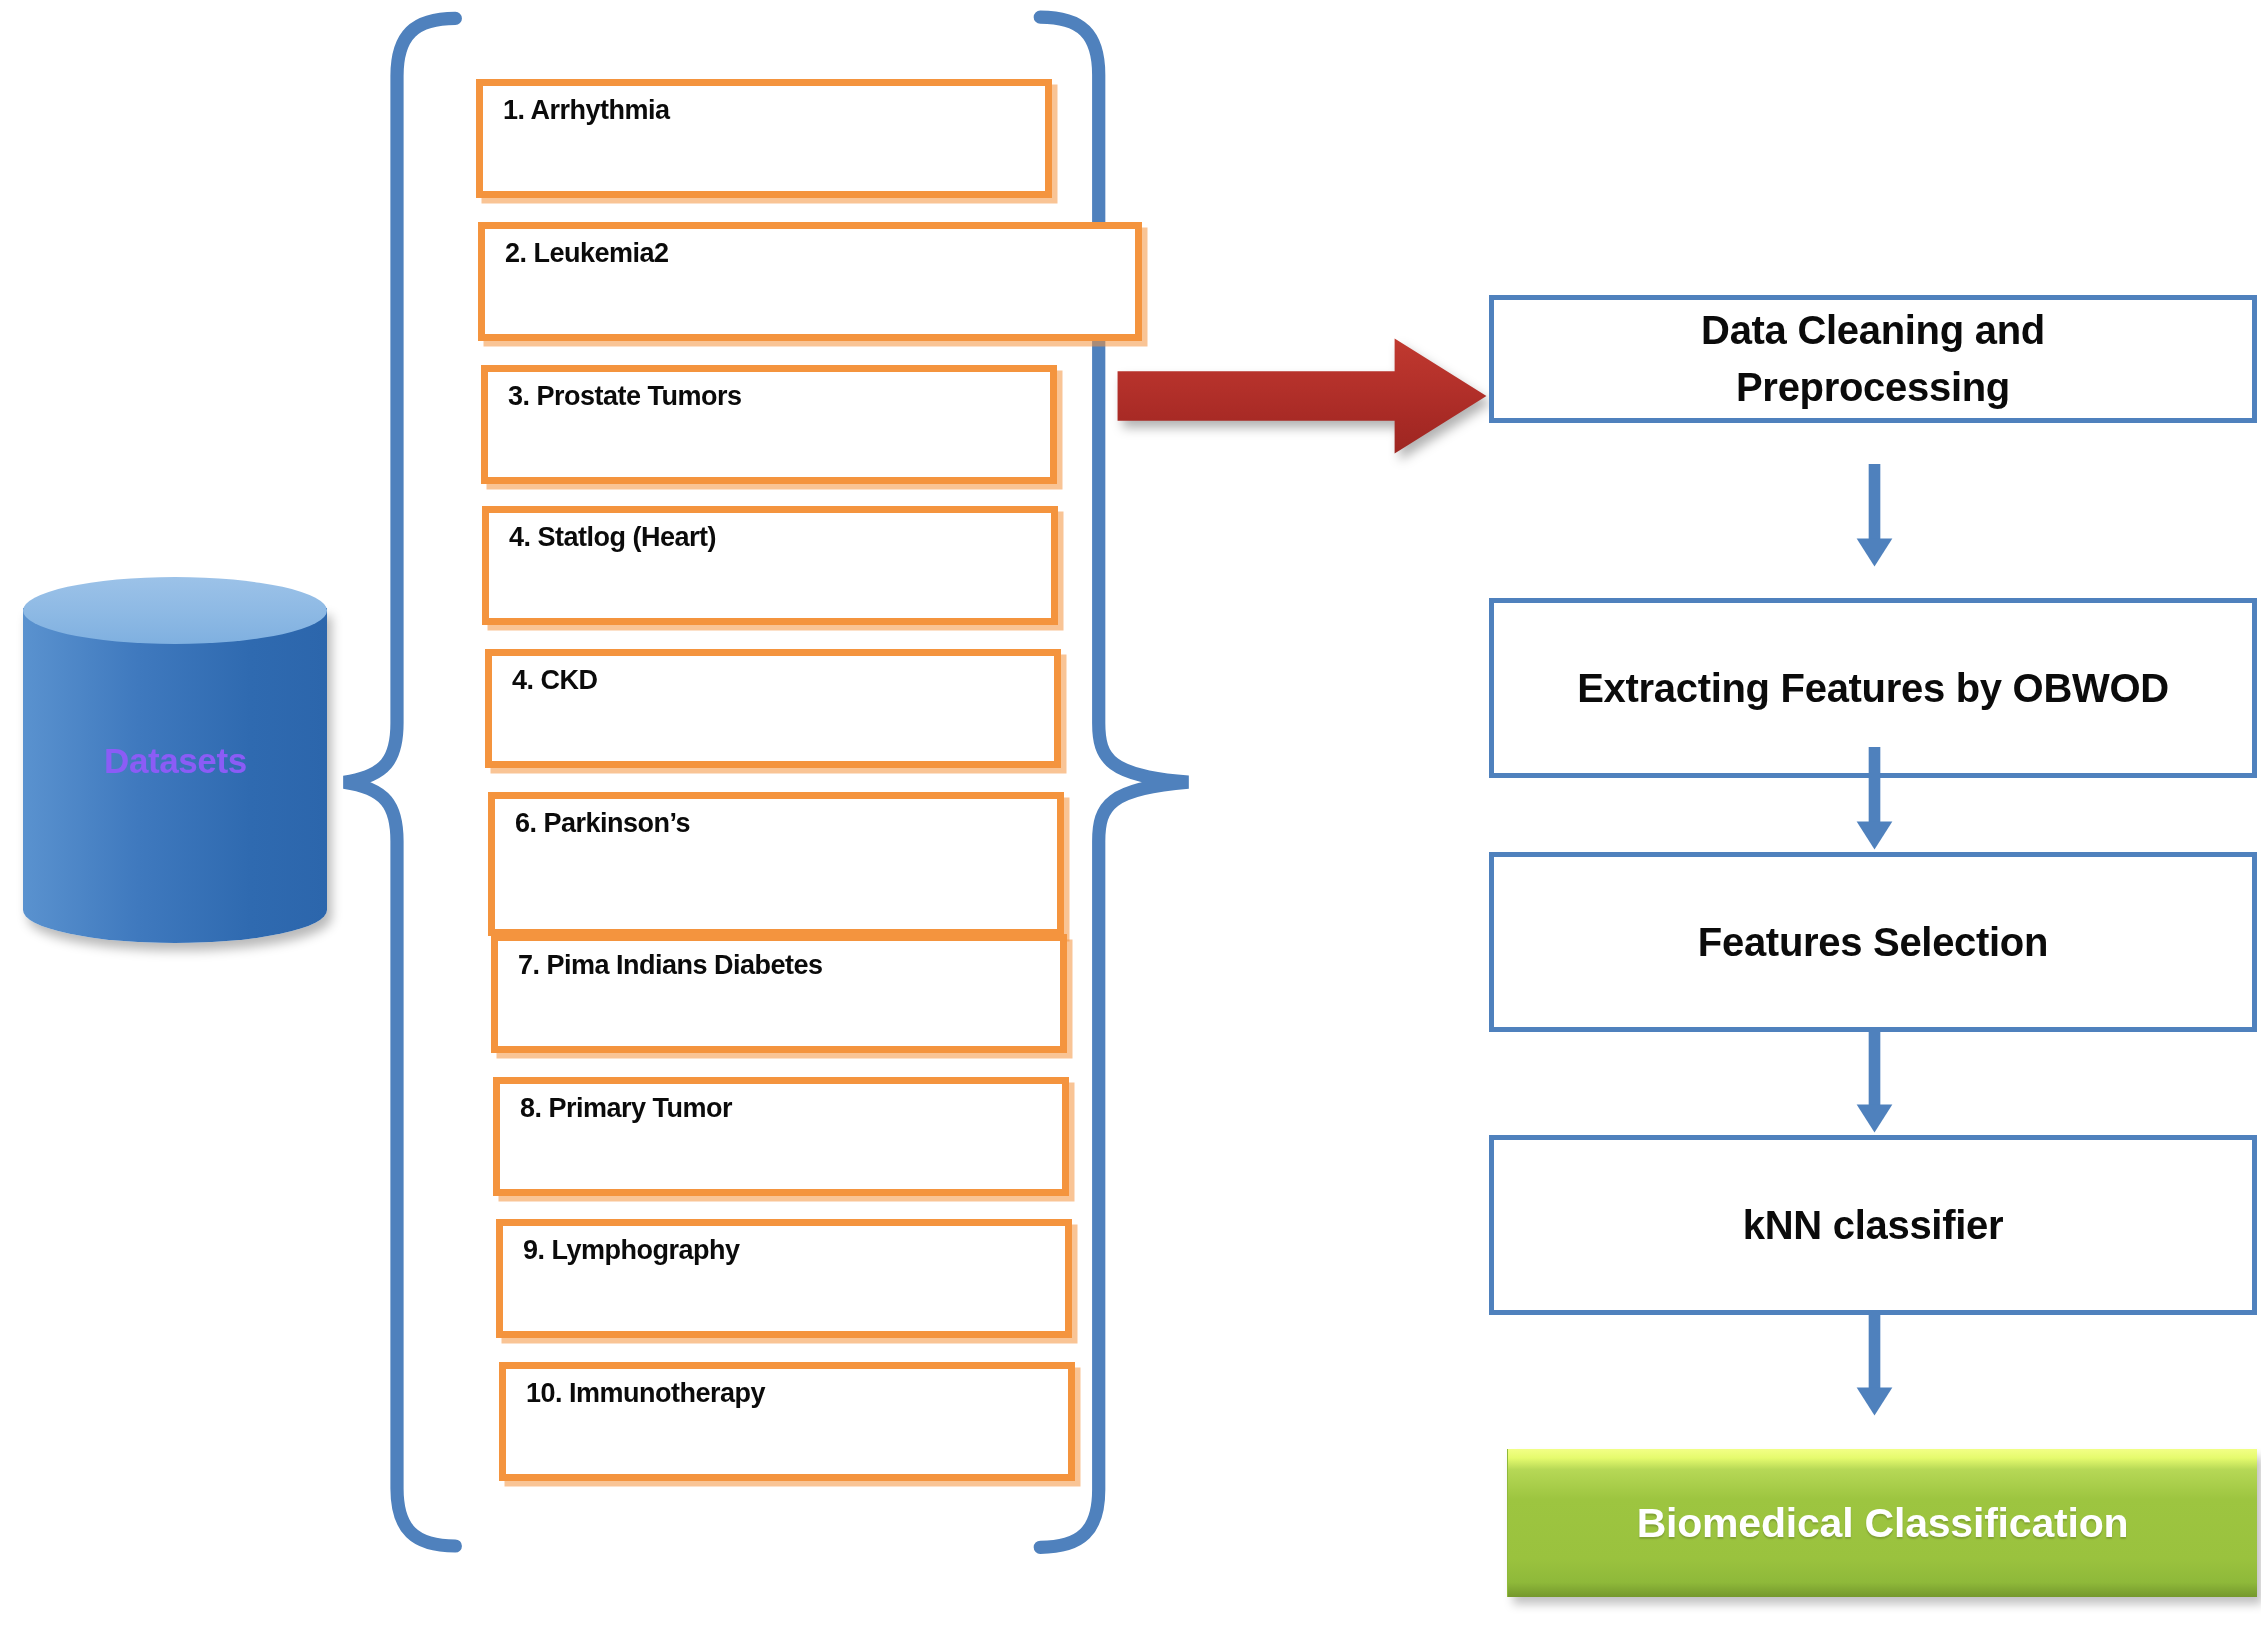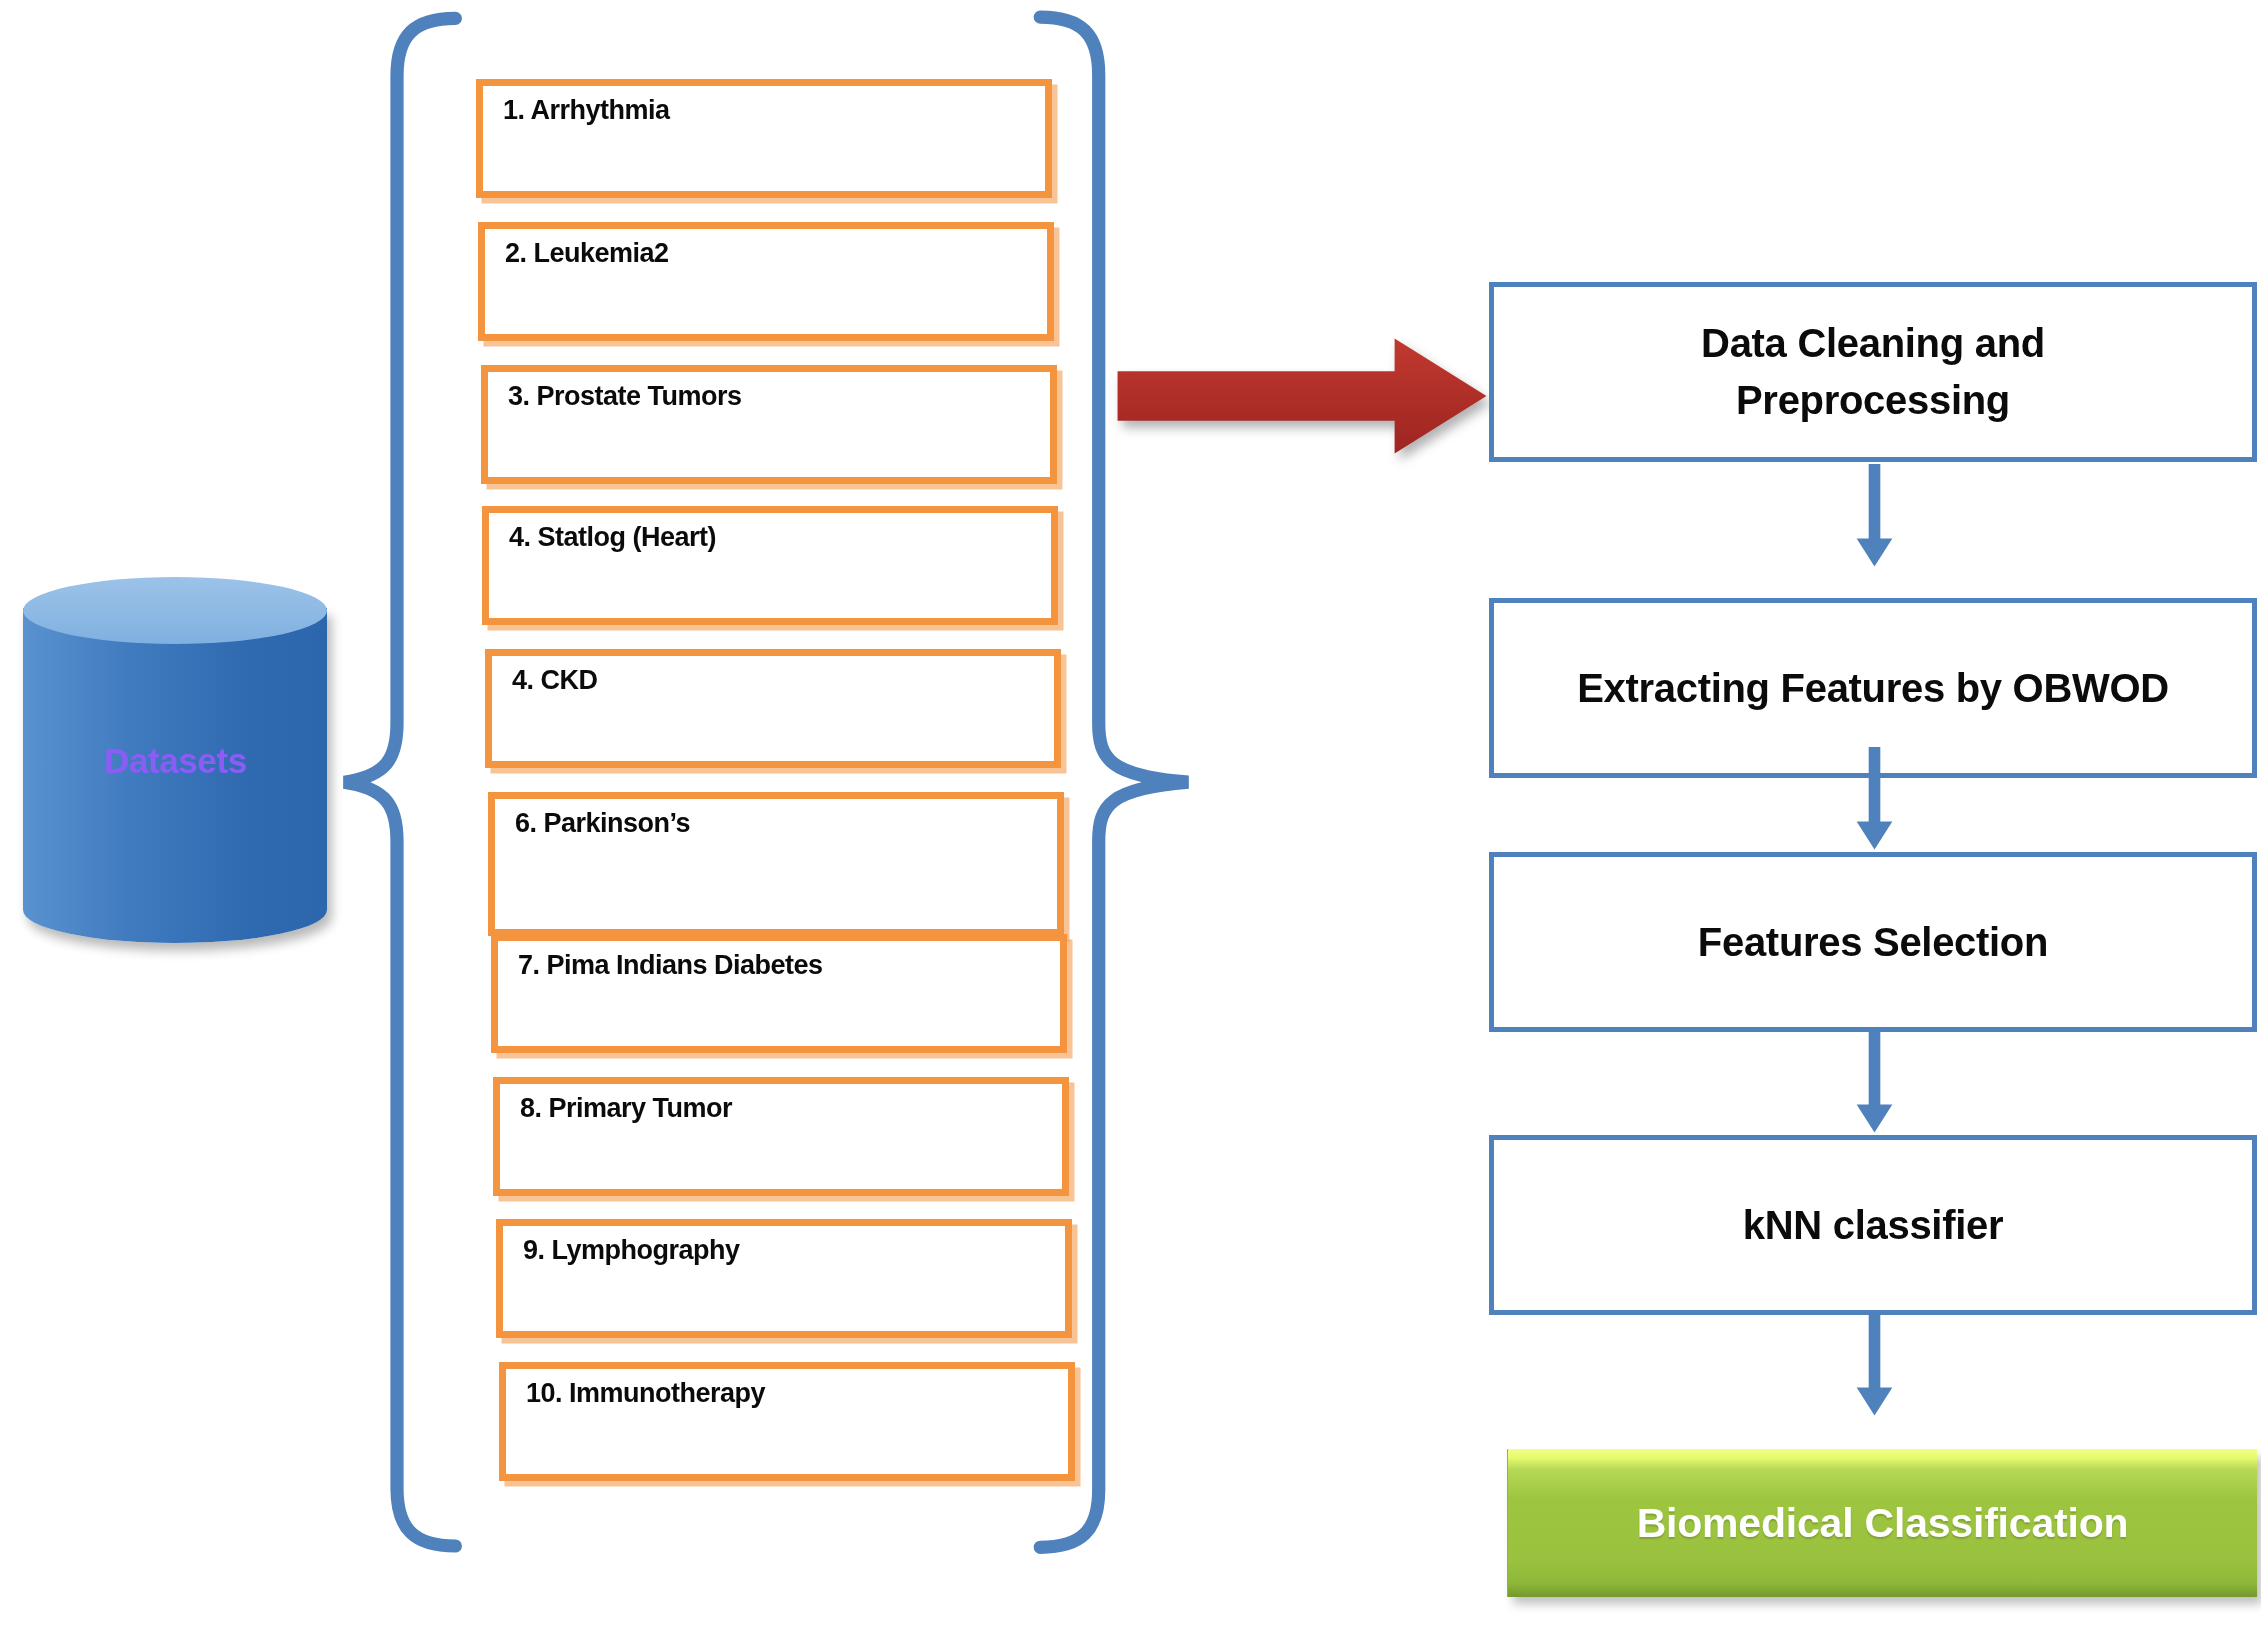--- a/index.html
+++ b/index.html
@@ -169,21 +169,21 @@
              C 110 974, 124 996, 225 1004
              C 124 1012, 110 1034, 110 1080
              L 110 1912
              C 110 1964, 88 1986, 35 1986" stroke="#4F81BD" stroke-width="17" stroke-linecap="round" fill="none"></path>
   </svg>
 
   <div class="ds-box" style="left:476px; top:79px; width:576px; height:119px;">
     <span class="ds-label">1. Arrhythmia</span>
   </div>
 
-  <div class="ds-box" style="left:478px; top:222px; width:576px; height:119px;padding-left:15px;">
+  <div class="ds-box" style="left:478px; top:222px; width:664px; height:119px;padding-left:15px;">
     <span class="ds-label">2. Leukemia2</span>
   </div>
 
   <div class="ds-box" style="left:481px; top:365px; width:576px; height:119px;">
     <span class="ds-label">3. Prostate Tumors</span>
   </div>
 
   <div class="ds-box" style="left:482px; top:506px; width:576px; height:119px;text-decoration:underline;">
     <span class="ds-label">4. Statlog (Heart)</span>
   </div>
@@ -218,21 +218,21 @@
         <linearGradient></linearGradient>
         <stop offset="0%" stop-color="#C0392F"></stop>
         <stop offset="42%" stop-color="#B3302A"></stop>
         <stop offset="70%" stop-color="#A82A25"></stop>
         <stop offset="100%" stop-color="#9E2621"></stop>
       </linearGradient>
     </defs>
     <path d="M 2 44 L 358 44 L 358 2 L 476 76 L 358 150 L 358 108 L 2 108 Z" fill="url(#redgrad)"></path>
   </svg>
 
-  <div class="flow-box" style="left:1489px; top:282px; width:768px; height:180px;">
+  <div class="flow-box" style="left:1489px; top:295px; width:768px; height:128px;">
     <div class="flow-text">
       <div>Data Cleaning and</div>
       <div>Preprocessing</div>
     </div>
   </div>
 
   <svg class="flow-arrow" style="left:1847px; top:464px; width:55px; height:104px;" viewBox="0 0 70 134">
     <path d="M 35 0 L 35 112" stroke="#4F81BD" stroke-width="15" fill="none"></path>
     <path d="M 12 96 L 35 132 L 58 96 Z" fill="#4F81BD"></path>
   </svg>

